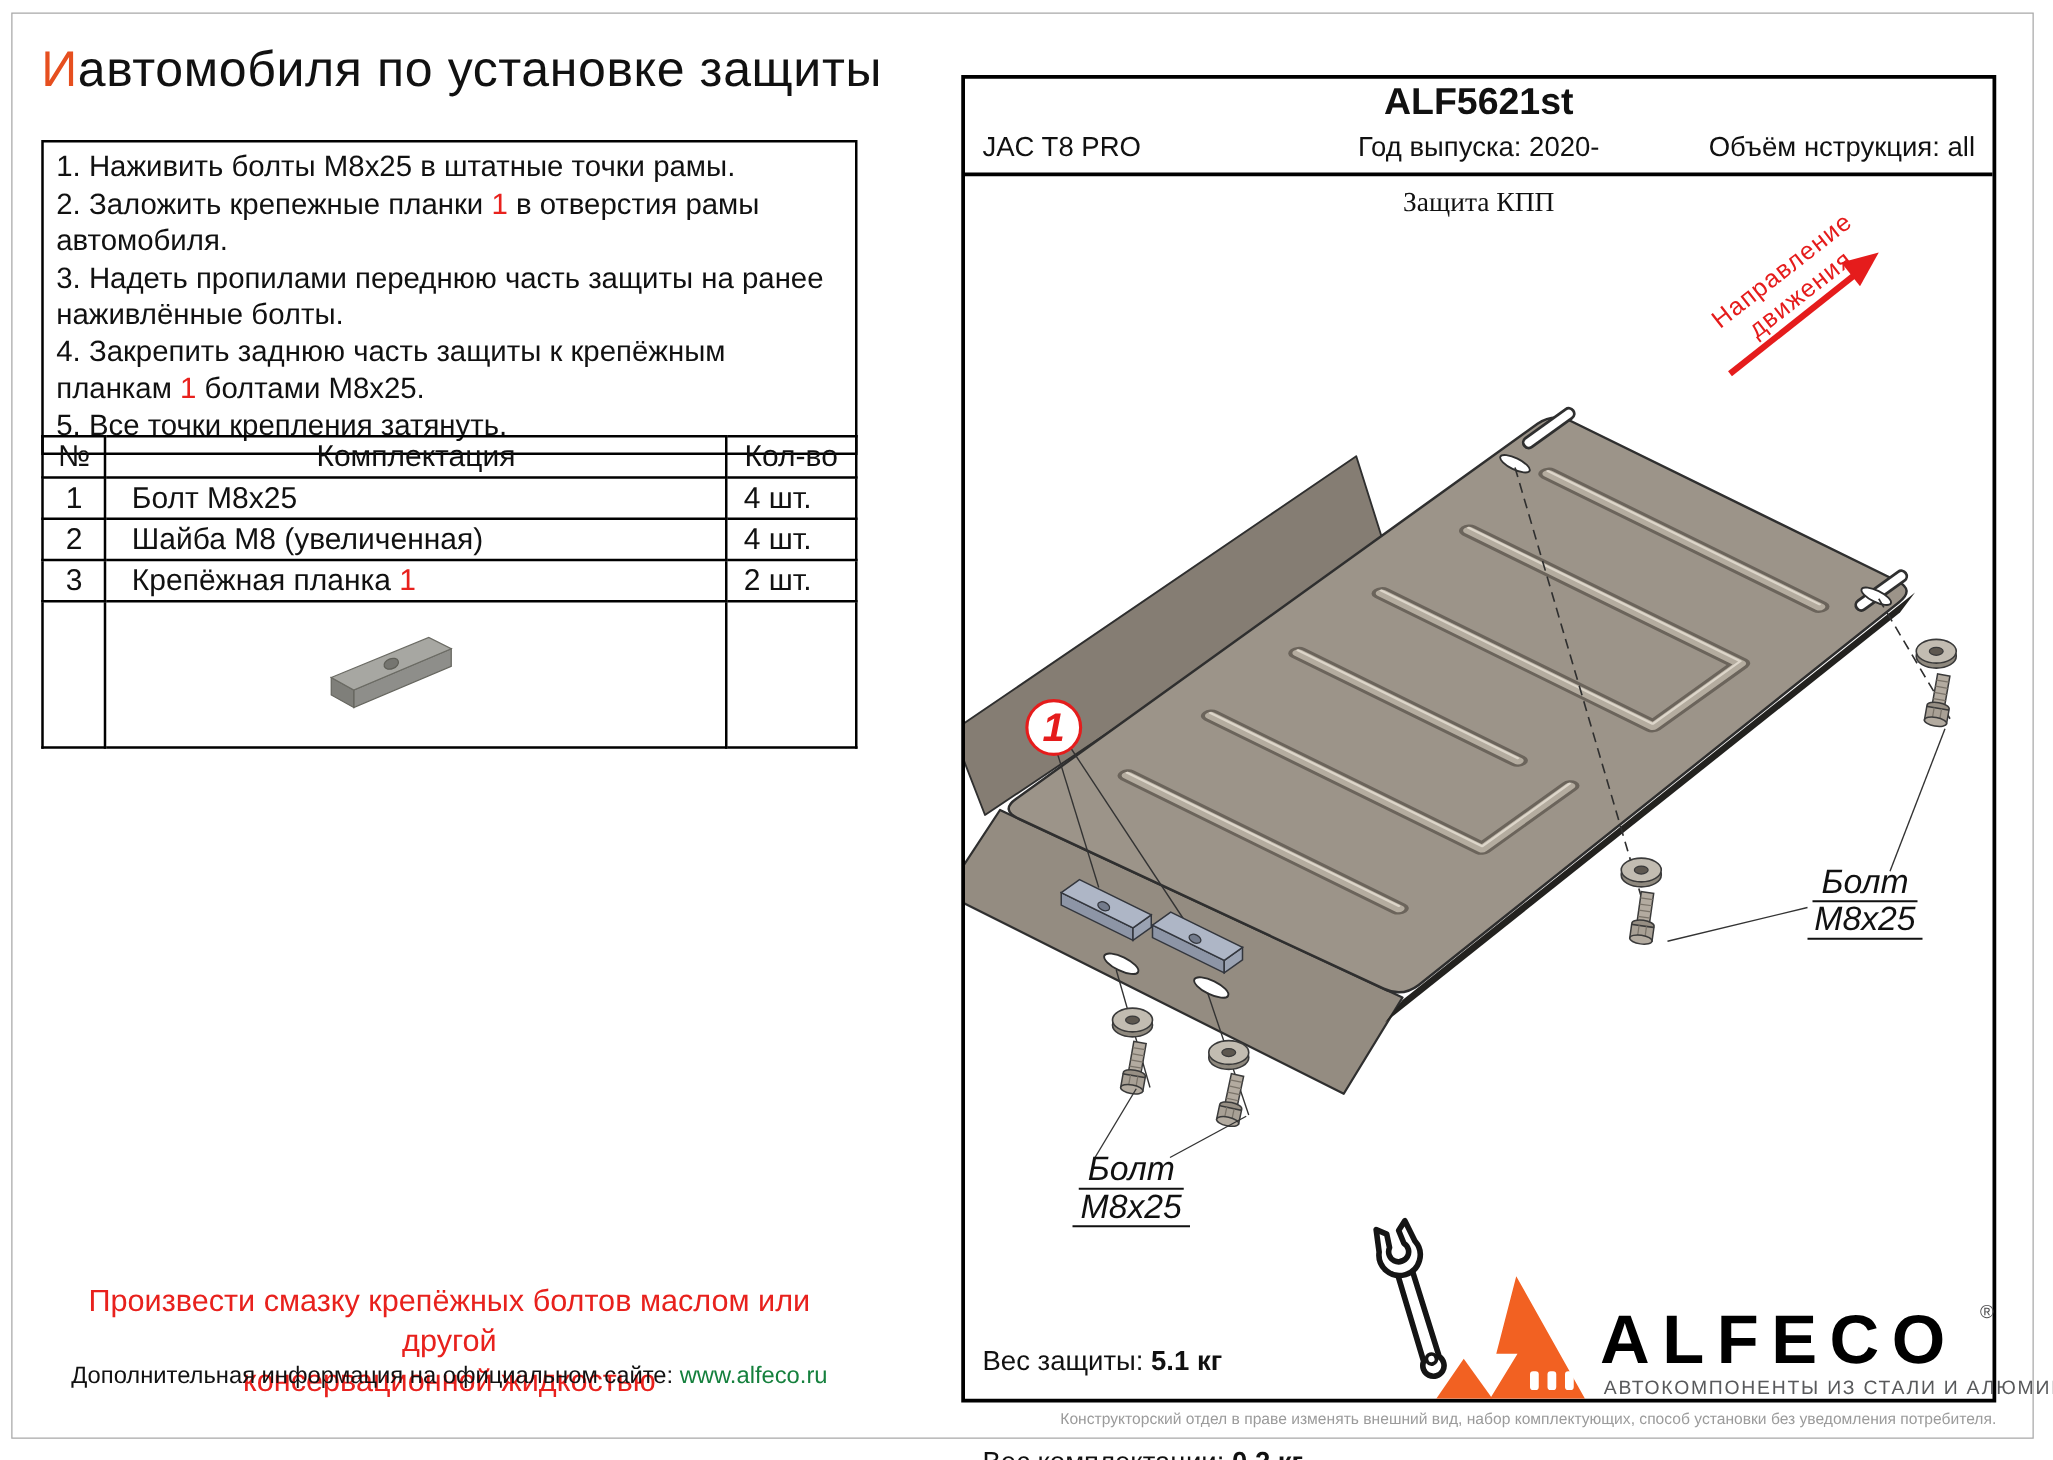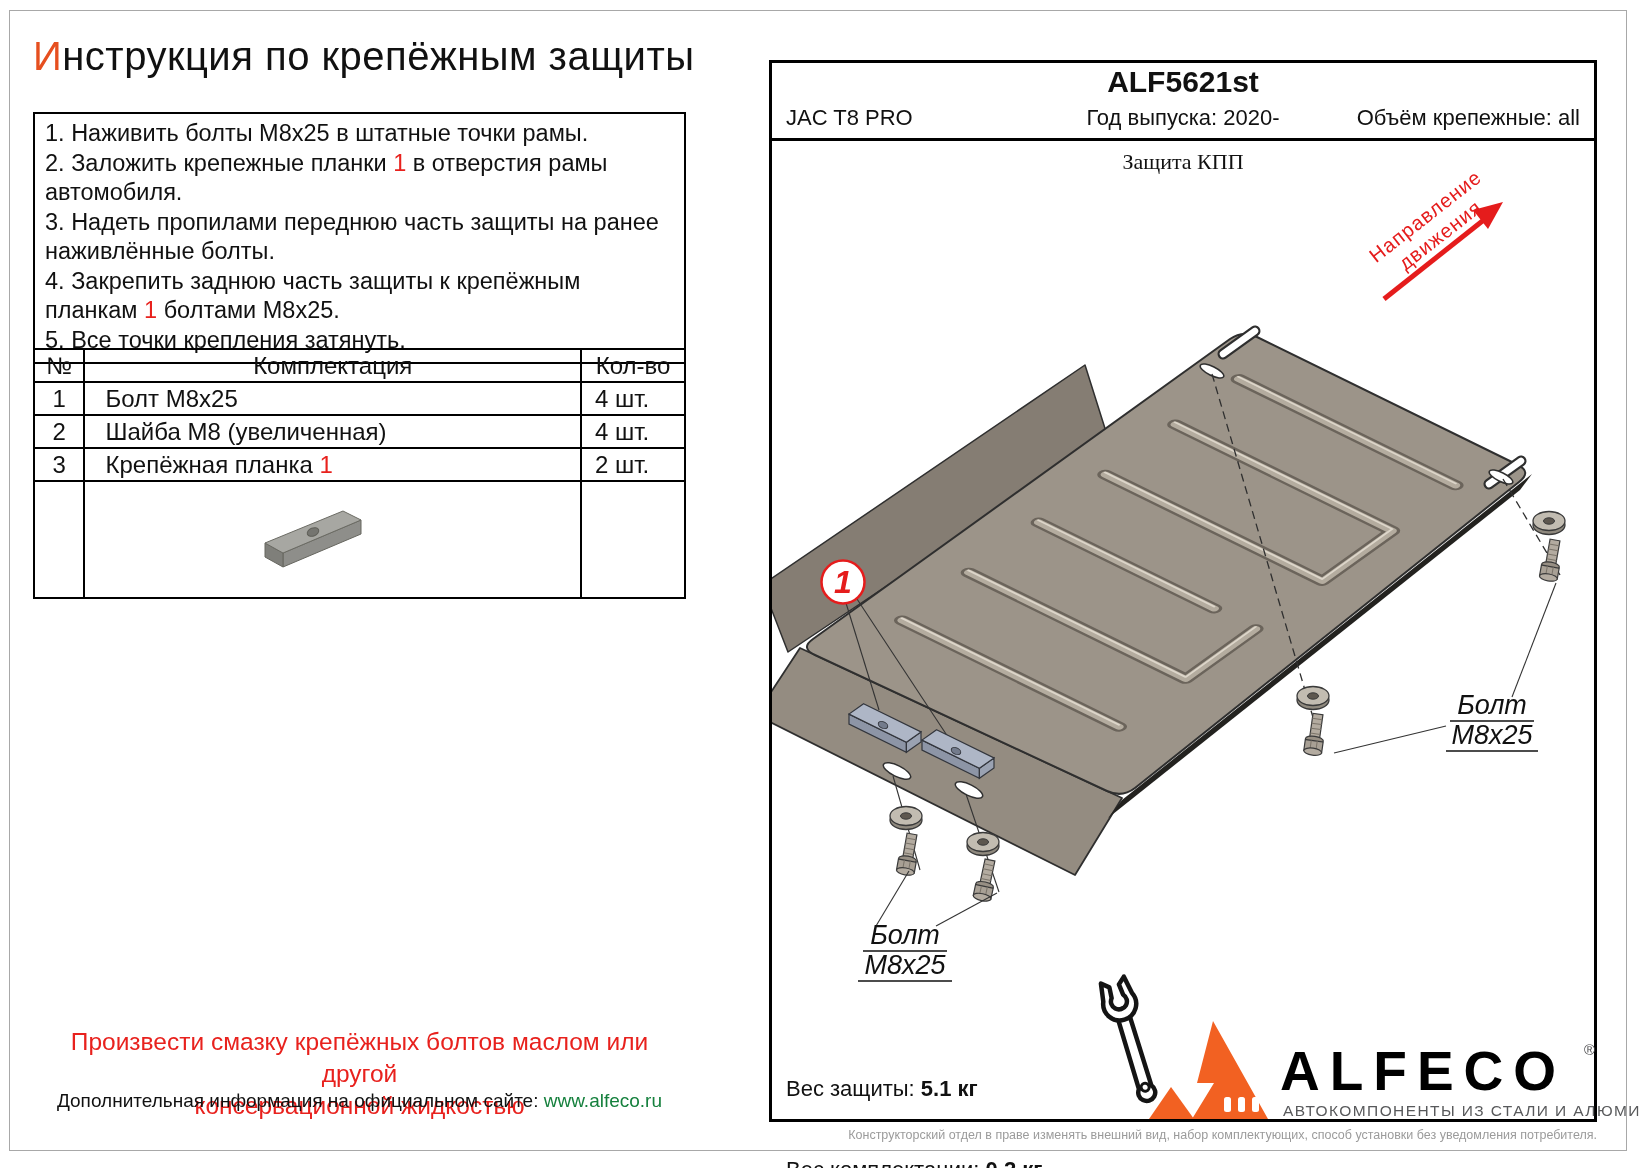--- a/index.html
+++ b/index.html
@@ -59,21 +59,21 @@
   .dirtxt{font-size:20px;fill:#e51c1c;text-anchor:middle;letter-spacing:1px;font-family:"Liberation Sans",sans-serif;}
   .leader{stroke:#333;stroke-width:1.1;fill:none;}
   .underl{stroke:#111;stroke-width:1.6;}
   .dash{stroke:#2f2f2f;stroke-width:1.3;fill:none;stroke-dasharray:8 5;}
 </style>
 </head>
 <body>
 
 <div class="outer-border"></div>
 
-<div class="doc-title"><span class="cap">И</span><span>нструкция по крепёжным защиты</span></div>
+<div class="doc-title"><span class="cap">И</span><span>автомобиля по установке защиты</span></div>
 
 <div class="instructions">
   <div class="step"><span>1. Наживить болты М8х25 в штатные точки рамы.</span><span class="num"></span><span></span></div>
   <div class="step"><span>2. Заложить крепежные планки </span><span class="num">1</span><span> в отверстия рамы автомобиля.</span></div>
   <div class="step"><span>3. Надеть пропилами переднюю часть защиты на ранее наживлённые болты.</span><span class="num"></span><span></span></div>
   <div class="step"><span>4. Закрепить заднюю часть защиты к крепёжным планкам </span><span class="num">1</span><span> болтами М8х25.</span></div>
   <div class="step"><span>5. Все точки крепления затянуть.</span><span class="num"></span><span></span></div>
 </div>
 
 <div class="parts">
@@ -266,21 +266,21 @@
       <rect x="1238" y="1097" width="7" height="15" rx="2.5" fill="#fff"></rect>
       <rect x="1252" y="1097" width="7" height="15" rx="2.5" fill="#fff"></rect>
     </g>
   </svg>
 
   <div class="panel-header">
     <div class="part-number">ALF5621st</div>
     <div class="meta-row">
       <span class="m-l">JAC T8 PRO</span>
       <span class="m-c">Год выпуска: 2020-</span>
-      <span class="m-r">Объём крепежные: all</span>
+      <span class="m-r">Объём нструкция: all</span>
     </div>
   </div>
   <div class="drawing-title">Защита КПП</div>
 
   <div class="specs">
     <div><span>Вес защиты: </span><b>5.1 кг</b></div>
     <div><span>Вес комплектации: </span><b>0.2 кг</b></div>
     
     
   </div>

